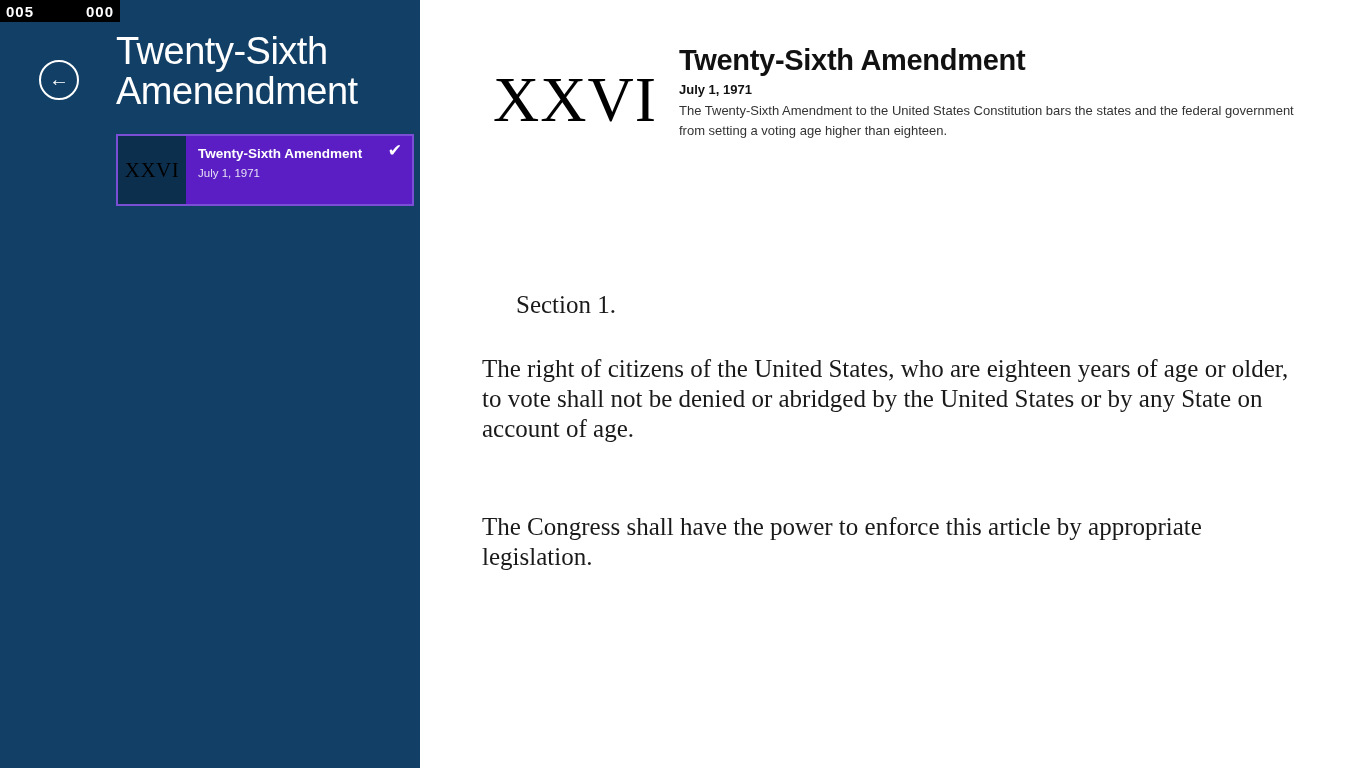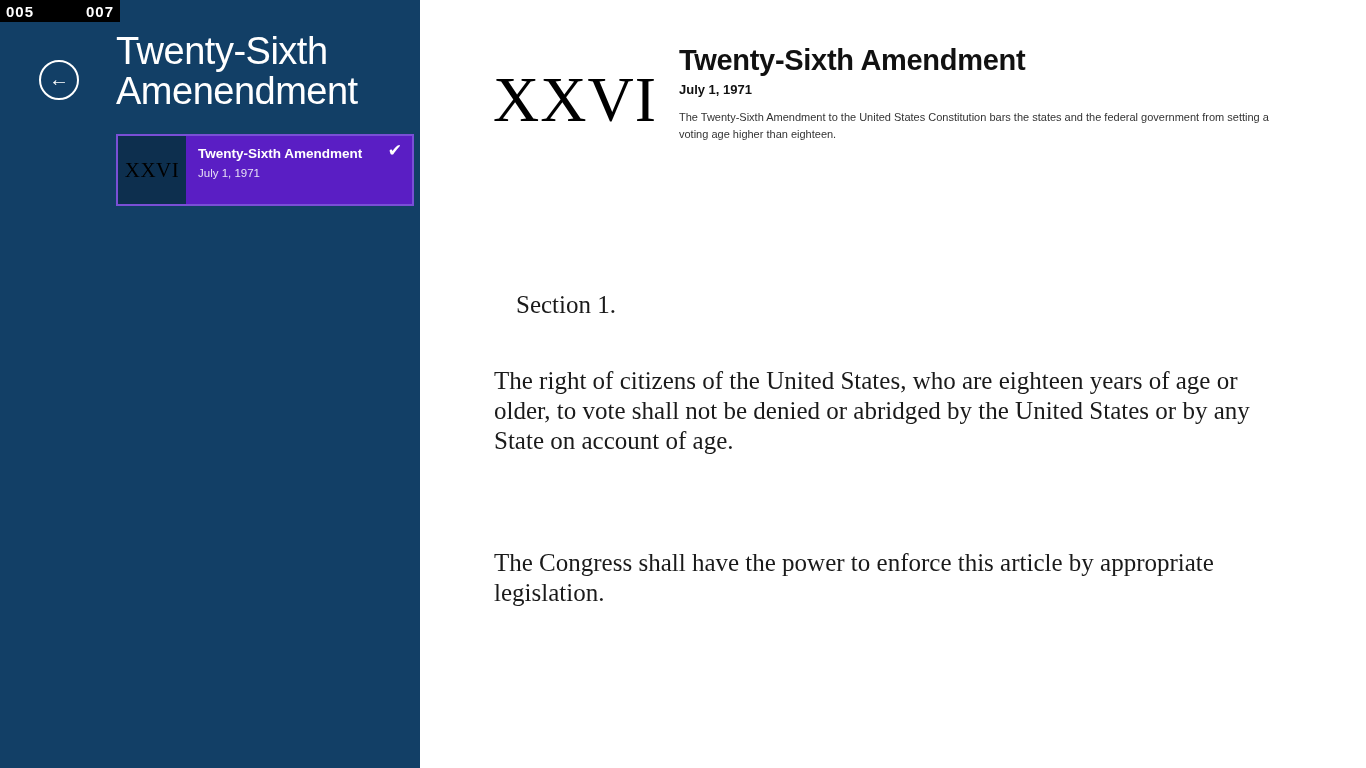--- a/index.html
+++ b/index.html
@@ -178,58 +178,58 @@
   }
   .doc-date {
     font-family: "Liberation Sans", sans-serif;
     font-size: 13px;
     font-weight: bold;
     color: #111111;
     margin-top: 5px;
   }
   .doc-desc {
     font-family: "Liberation Sans", sans-serif;
-    font-size: 11px;
+    font-size: 13px;
     color: #333333;
     line-height: 1.5;
-    margin-top: 12px;
+    margin-top: 4px;
     width: 615px;
   }
 
   .body-text {
     position: absolute;
     left: 58px;
     top: 290px;
     width: 830px;
     font-family: "Liberation Serif", serif;
     font-size: 25px;
     color: #1a1a1a;
     line-height: 1.2;
   }
   .body-text .sec-head {
     margin: 0 0 0 38px;
     padding: 0;
   }
   .body-text p {
-    margin: 16px;
+    margin: 4px;
     padding: 0;
   }
   .spacer-sm { height: 30px; }
   .spacer-md { height: 30px; }
 </style>
 </head>
 <body>
 
 <div id="app">
 
   <div class="left-panel">
 
     <div class="debug-bar">
       <span>005</span>
-      <span>007</span>
+      <span>000</span>
     </div>
 
     <div class="back-button">
       <span class="glyph">←</span>
     </div>
 
     <div class="panel-title">Twenty-Sixth Amenendment</div>
 
     <div class="list-tile">
       <div class="tile-thumb">

